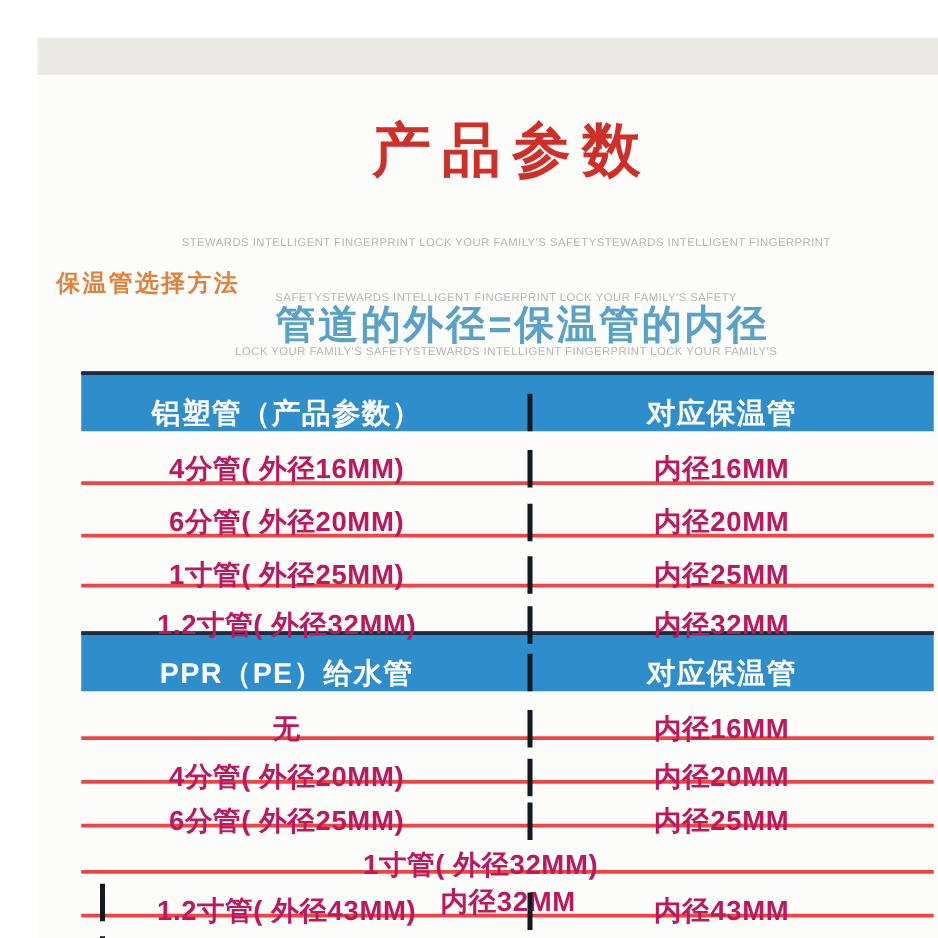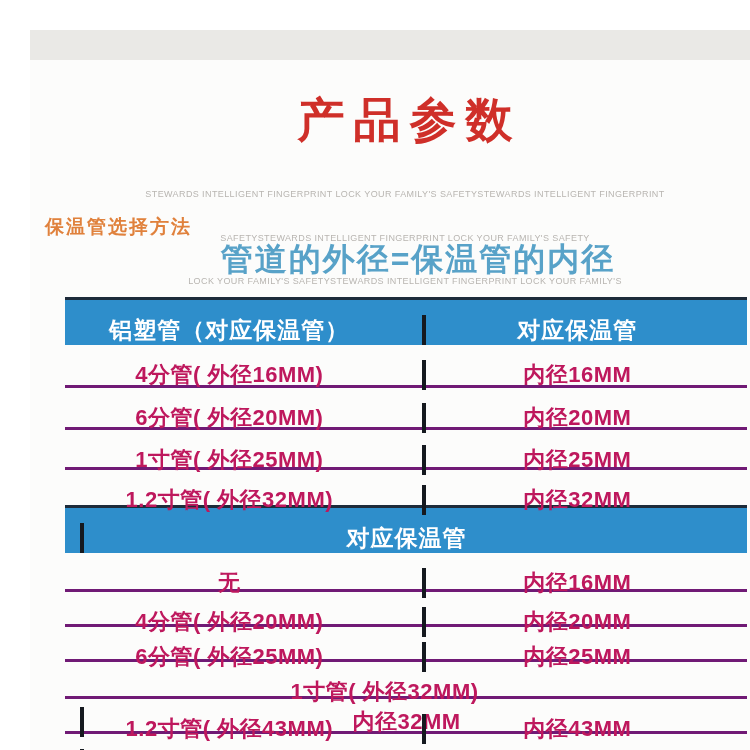--- a/index.html
+++ b/index.html
@@ -71,21 +71,21 @@
     font-weight: bold;
     letter-spacing: 1px;
   }
   .t-row.data {
     color: #be185d;
     font-size: 22px;
     font-weight: bold;
     letter-spacing: 0.5px;
     background: transparent;
   }
-  .t-row.data.b { border-top: 3px solid #701a75; }
+  .t-row.data.b { border-top: 3px solid #ef4444; }
   .r40 { height: 40px; } .r42 { height: 42px; } .r38 { height: 38px; }
   .r36 { height: 36px; } .r35 { height: 35px; } .r37 { height: 37px; flex-direction: column; }
   .watermark {
     position: absolute; top: 708px; right: 4px;
     font-family: "DejaVu Sans Mono", monospace;
     font-size: 15px;
     color: #333333;
     letter-spacing: 1px;
     text-shadow: 0 0 2px #ffffff, 0 0 3px #ffffff, 1px 1px 1px #ffffff;
     margin-left: 46px;
@@ -106,41 +106,42 @@
     <div>LOCK YOUR FAMILY'S SAFETYSTEWARDS INTELLIGENT FINGERPRINT LOCK YOUR FAMILY'S</div>
   </div>
 
   <div class="method-title">保温管选择方法</div>
 
   <div class="formula">管道的外径=保温管的内径</div>
 
   <div class="pipe-table">
 
     <div class="t-row header">
-      <div class="cell left">铝塑管（对应保温管）</div>
+      <div class="cell left">铝塑管（产品参数）</div>
       <div class="cell right">对应保温管</div>
     </div>
     <div class="t-row data r40">
       <div class="cell left">4分管( 外径16MM)</div>
       <div class="cell right">内径16MM</div>
     </div>
     <div class="t-row data r42 b">
       <div class="cell left">6分管( 外径20MM)</div>
       <div class="cell right">内径20MM</div>
     </div>
     <div class="t-row data r40 b">
       <div class="cell left">1寸管( 外径25MM)</div>
       <div class="cell right">内径25MM</div>
     </div>
     <div class="t-row data r38 b">
       <div class="cell left">1.2寸管( 外径32MM)</div>
       <div class="cell right">内径32MM</div>
     </div>
 
     <div class="t-row header">
+      <div class="cell left">PPR（PE）给水管</div>
       <div class="cell right">对应保温管</div>
     </div>
     <div class="t-row data r36">
       <div class="cell left">无</div>
       <div class="cell right">内径16MM</div>
     </div>
     <div class="t-row data r35 b">
       <div class="cell left">4分管( 外径20MM)</div>
       <div class="cell right">内径20MM</div>
     </div>

